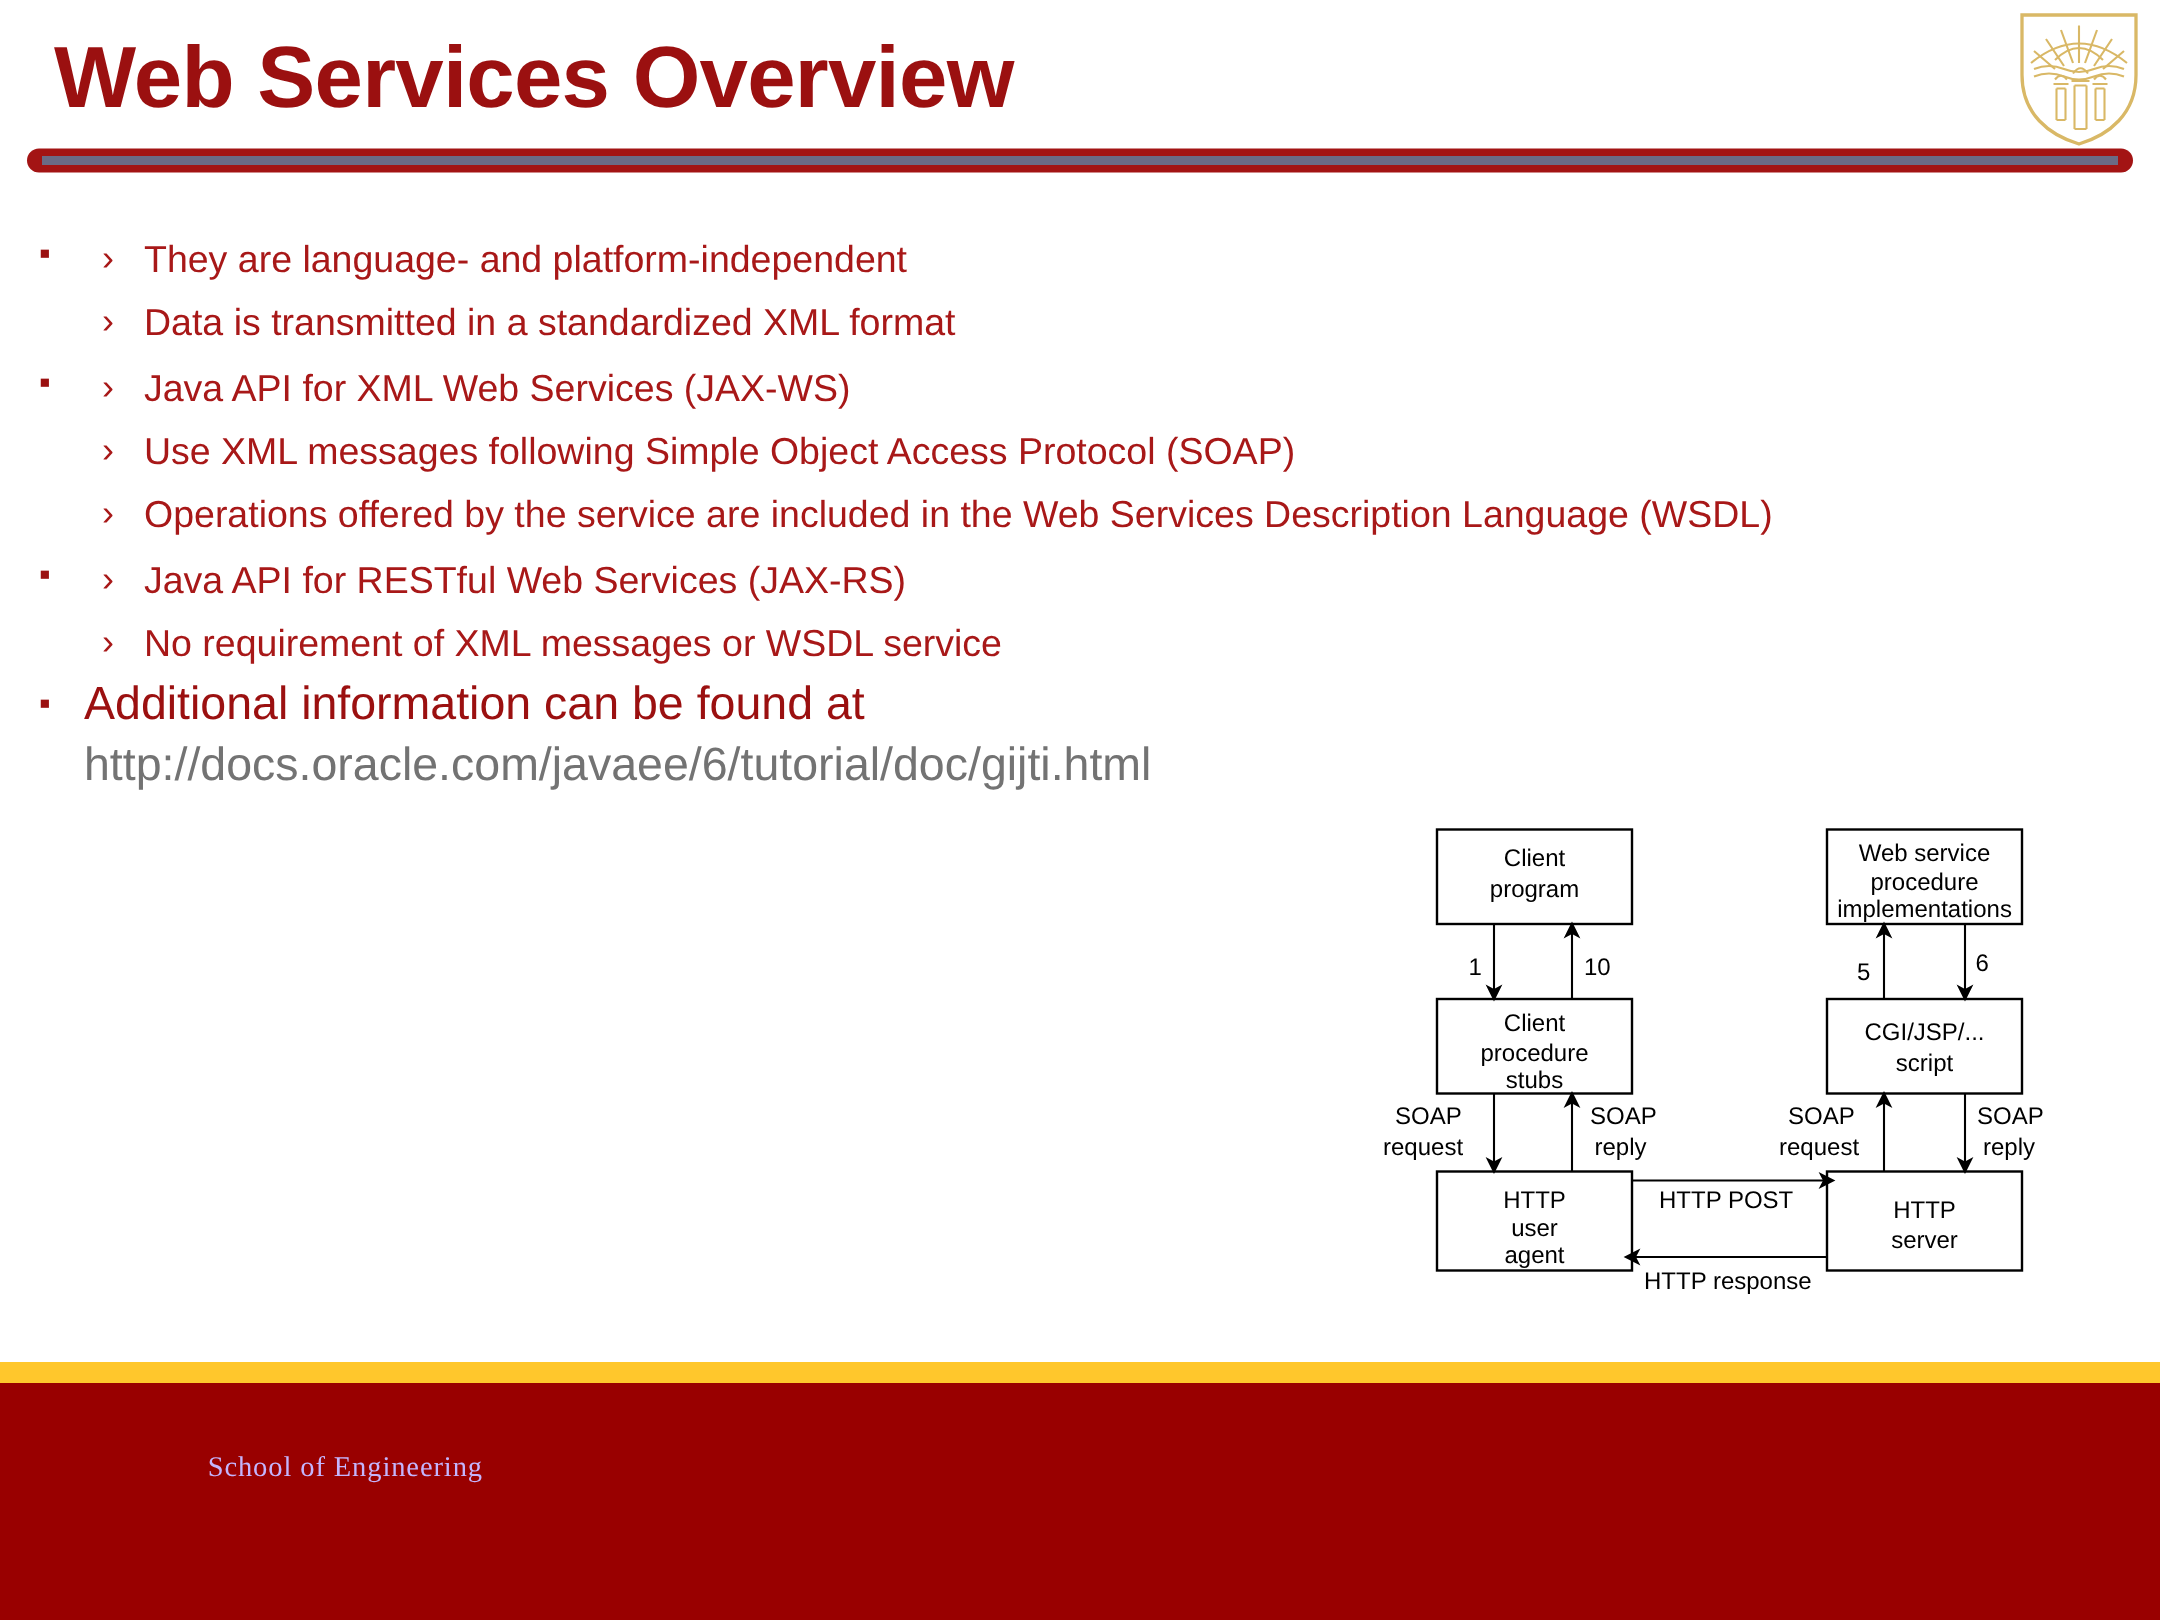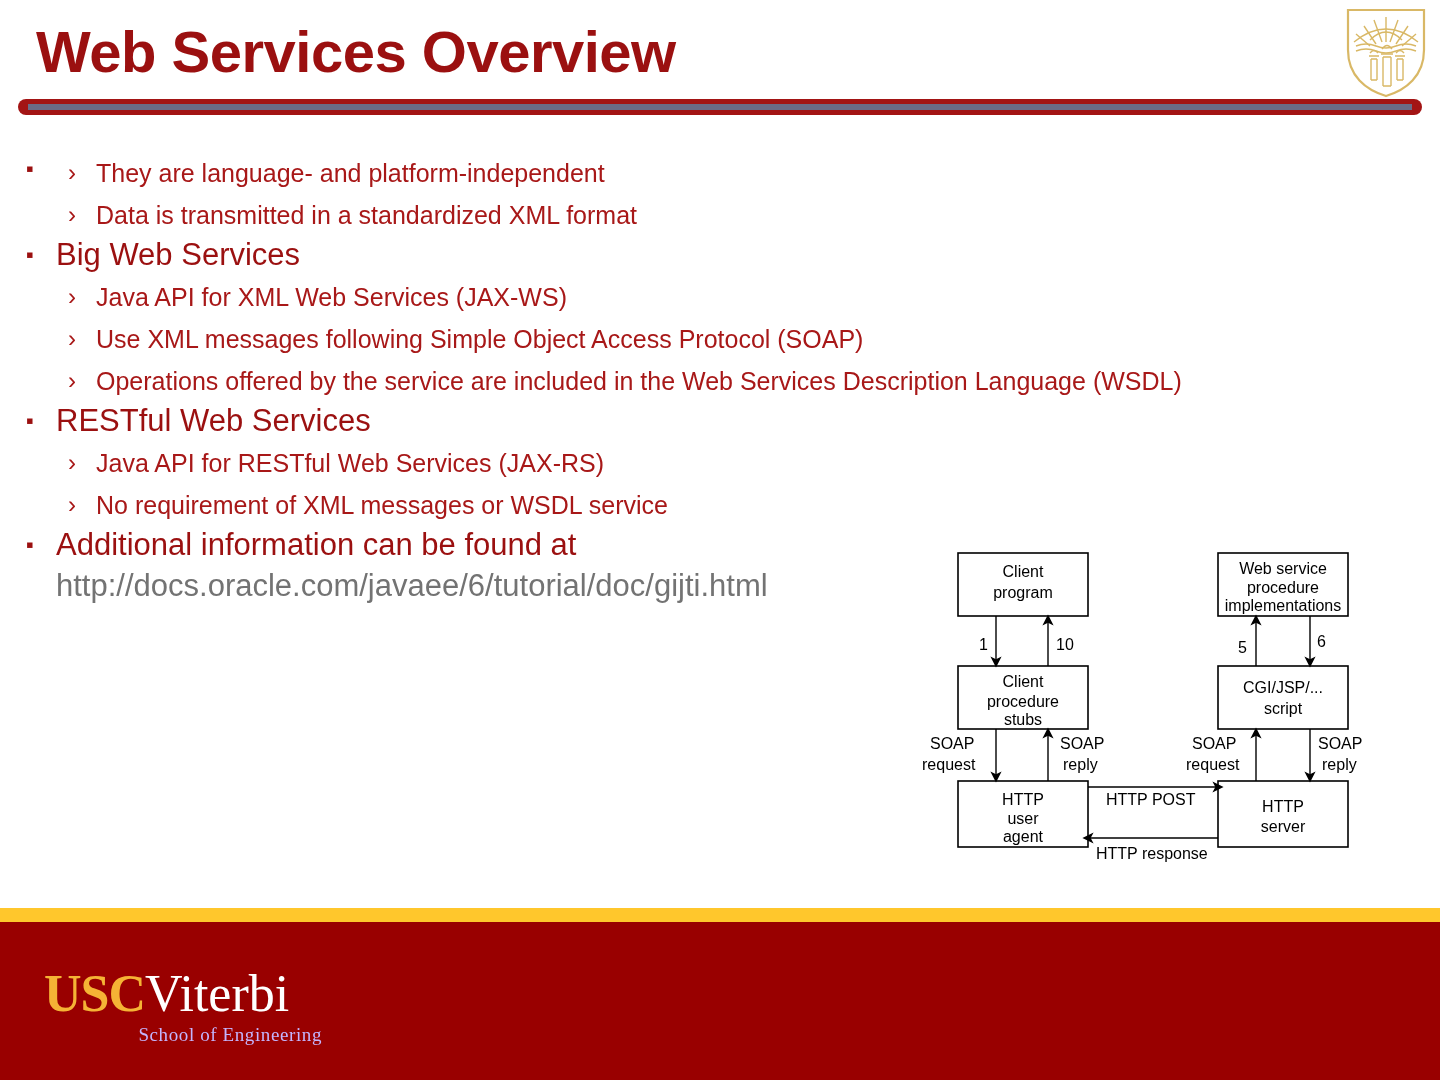--- a/index.html
+++ b/index.html
@@ -194,41 +194,39 @@
     <span class="bullet-text">They are language- and platform-independent</span>
   </div>
 
   <div class="bullet-l2">
     <span class="marker">›</span>
     <span class="bullet-text">Data is transmitted in a standardized XML format</span>
   </div>
 
   <div class="bullet-l1">
     <span class="marker">▪</span>
-    <span class="bullet-text">Big Web Services</span>
   </div>
 
   <div class="bullet-l2">
     <span class="marker">›</span>
     <span class="bullet-text">Java API for XML Web Services (JAX-WS)</span>
   </div>
 
   <div class="bullet-l2">
     <span class="marker">›</span>
     <span class="bullet-text">Use XML messages following Simple Object Access Protocol (SOAP)</span>
   </div>
 
   <div class="bullet-l2">
     <span class="marker">›</span>
     <span class="bullet-text">Operations offered by the service are included in the Web Services Description Language (WSDL)</span>
   </div>
 
   <div class="bullet-l1">
     <span class="marker">▪</span>
-    <span class="bullet-text">RESTful Web Services</span>
   </div>
 
   <div class="bullet-l2">
     <span class="marker">›</span>
     <span class="bullet-text">Java API for RESTful Web Services (JAX-RS)</span>
   </div>
 
   <div class="bullet-l2">
     <span class="marker">›</span>
     <span class="bullet-text">No requirement of XML messages or WSDL service</span>
@@ -318,17 +316,16 @@
 
       <text x="186" y="270">HTTP POST</text>
       <text x="176" y="324">HTTP response</text>
     </g>
   </svg>
 </div>
 
 <div id="gold-bar"></div>
 <div id="footer-band">
   <div id="viterbi-logo">
-    <div id="logo-wordmark"><span id="logo-usc">USC</span><span id="logo-viterbi">Viterbi</span></div>
     <div id="logo-subtitle">School of Engineering</div>
   </div>
 
 </div>
 
 </body></html>

